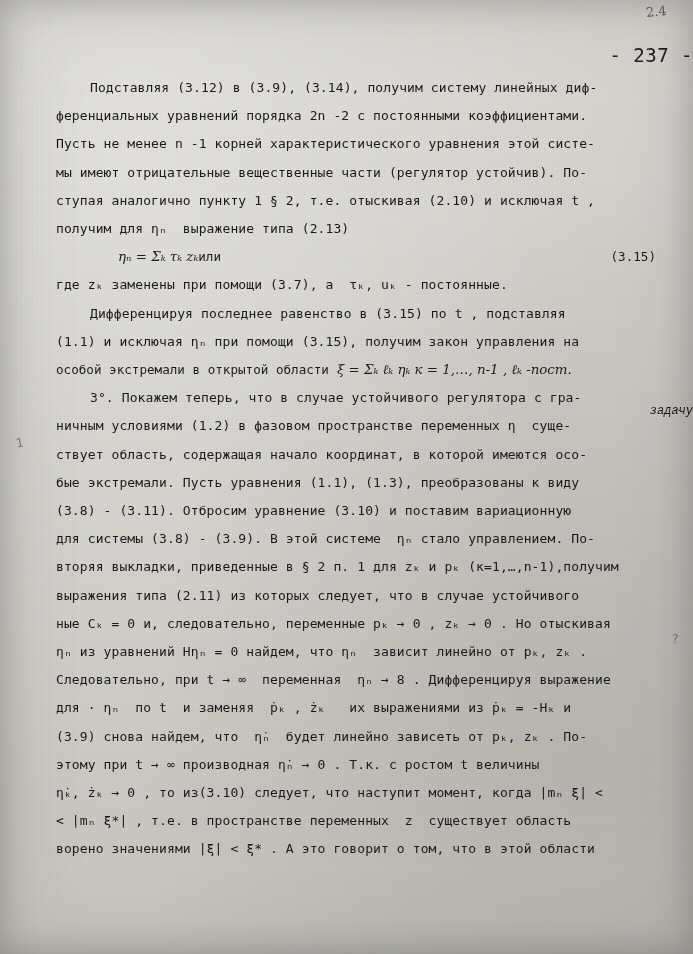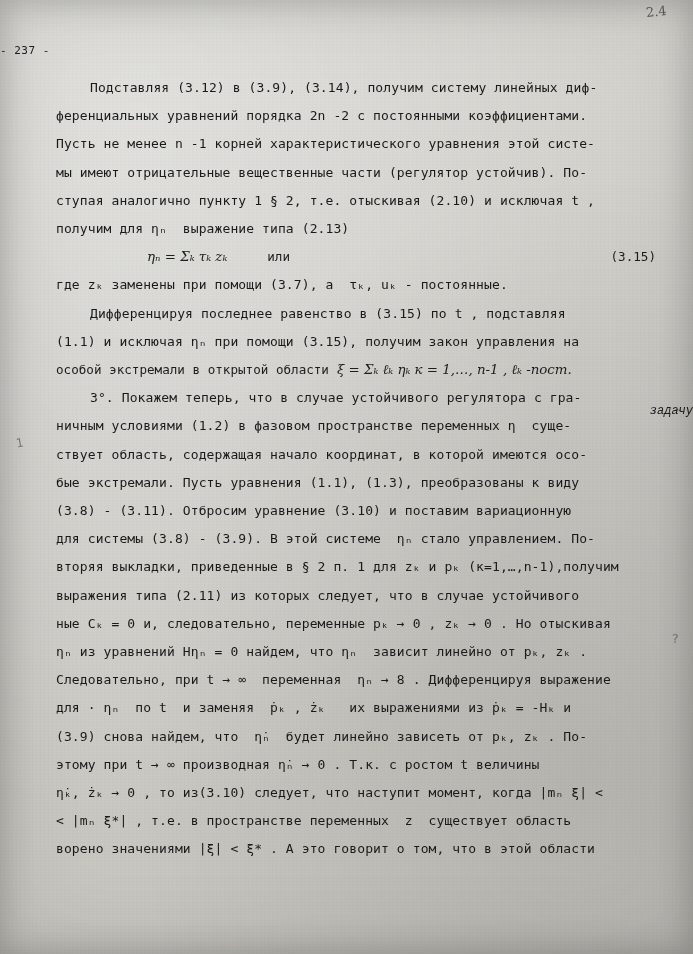--- a/index.html
+++ b/index.html
@@ -68,22 +68,22 @@
     top: 631px;
     font-size: 13px;
     color: #3c3c3c;
     opacity: .5;
   }
   .page-number {
     position: absolute;
     top: 44px;
     left: 0;
     width: 100%;
-    text-align: left;
-    font-size: 11px;
+    text-align: right;
+    font-size: 19px;
     letter-spacing: .5px;
     color: #212121;
   }
   .body-text {
     position: absolute;
     top: 74px;
     left: 56px;
     width: 600px;
   }
   .line {
@@ -101,22 +101,22 @@
     font-family: "DejaVu Serif", serif;
     font-style: italic;
     font-size: 13.4px;
   }
   .eqline {
     display: flex;
     align-items: baseline;
     font-size: 12.6px;
     line-height: 28.2px;
   }
-  .eq-a { margin-left: 91px; }
-  .eq-or { margin-left: 40px; }
+  .eq-a { margin-left: 62px; }
+  .eq-or { }
   .eq-b { margin-left: 40px; }
   .eq-tag { margin-left: auto; }
   .hand {
     position: absolute;
     font-family: Liberation Mono, monospace;
     font-style: italic;
     color: #1c1c1c;
   }
   .hand-zadachu {
     right: 0px;

